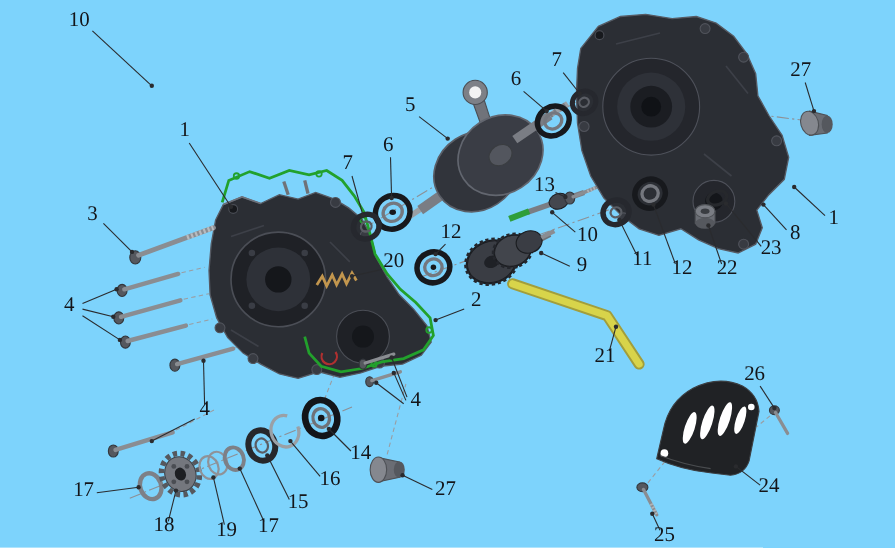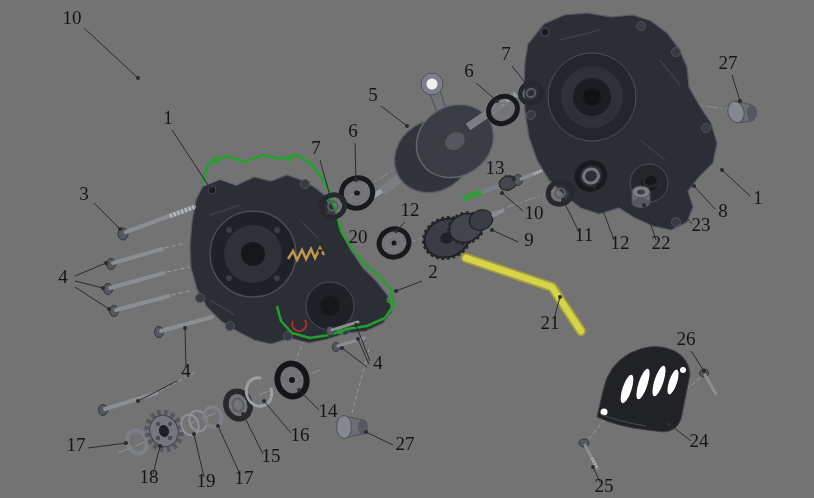--- a/index.html
+++ b/index.html
@@ -1,16 +1,16 @@
 <!DOCTYPE html>
 <html><head>
 <meta charset="utf-8">
 <style>
   html,body{margin:0;padding:0;background:#ffffff;}
-  .stage{position:relative;width:814px;height:498px;background:#737373;overflow:hidden;
+  .stage{position:relative;width:814px;height:498px;background:#7dd3fc;overflow:hidden;
          font-family:"Liberation Serif", serif;}
   svg{display:block;}
   .num{font-family:"Liberation Serif", serif;font-size:19px;fill:#141519;}
   .leader{stroke:#2a2b2e;stroke-width:1;fill:none;}
   .ldot{fill:#2a2b2e;}
   .axis{stroke:#8d9096;stroke-width:1;fill:none;stroke-dasharray:11 3 2 3;}
   .dash{stroke:#9a9da2;stroke-width:1;fill:none;stroke-dasharray:4 3;}
   .case-edge{stroke:#565a63;stroke-width:1.2;}
   .boltshaft{stroke:#8a8d92;stroke-width:4;fill:none;stroke-linecap:round;}
   .boltshaft-thin{stroke:#8a8d92;stroke-width:3;fill:none;stroke-linecap:round;}

